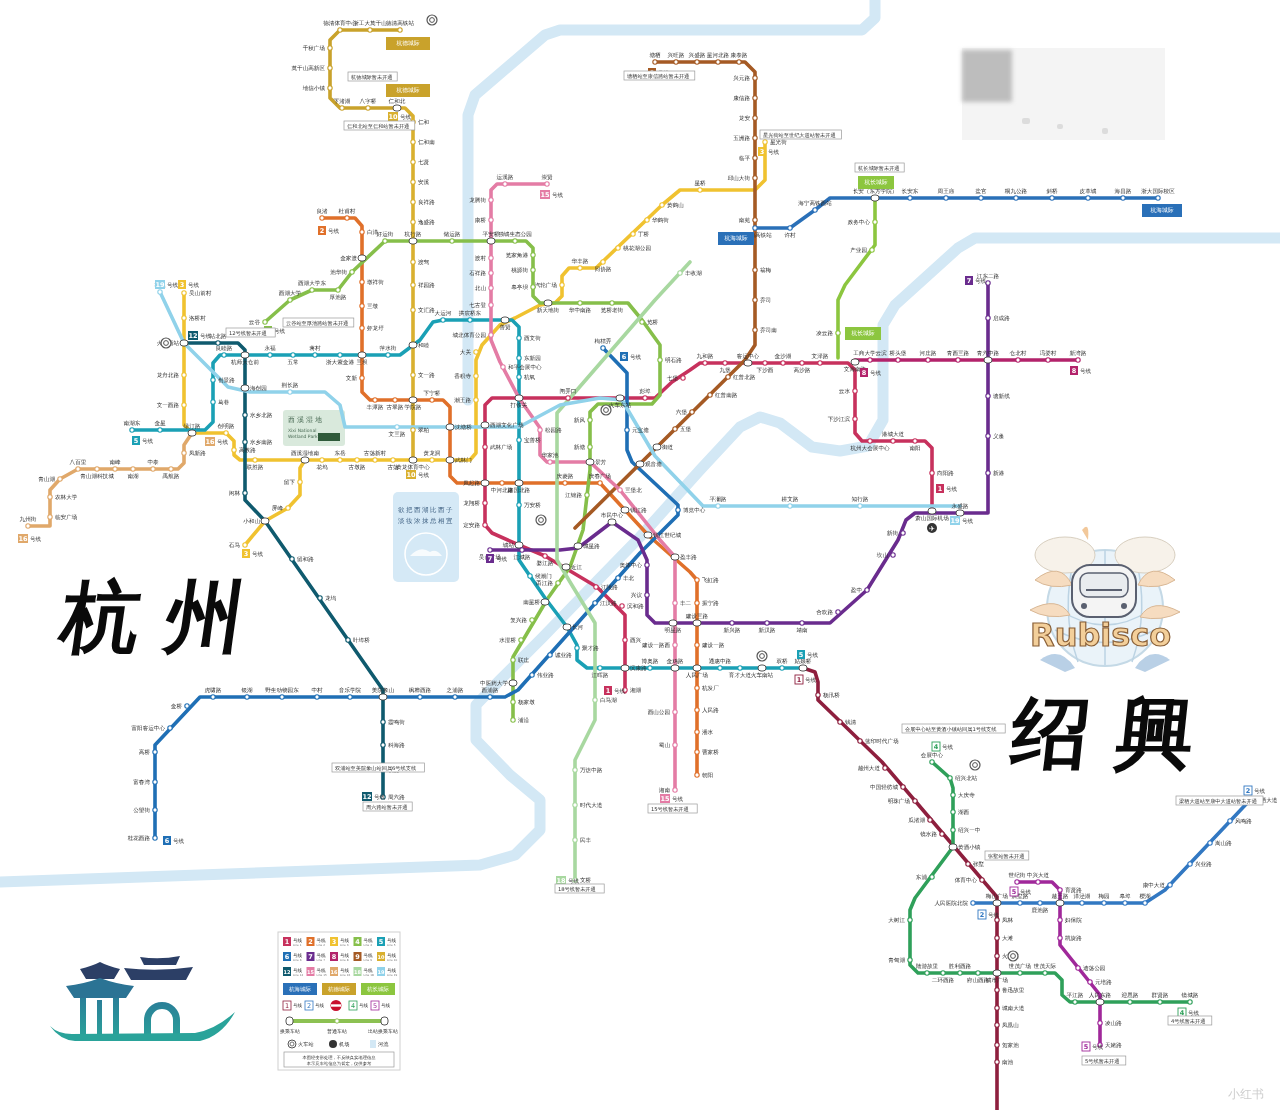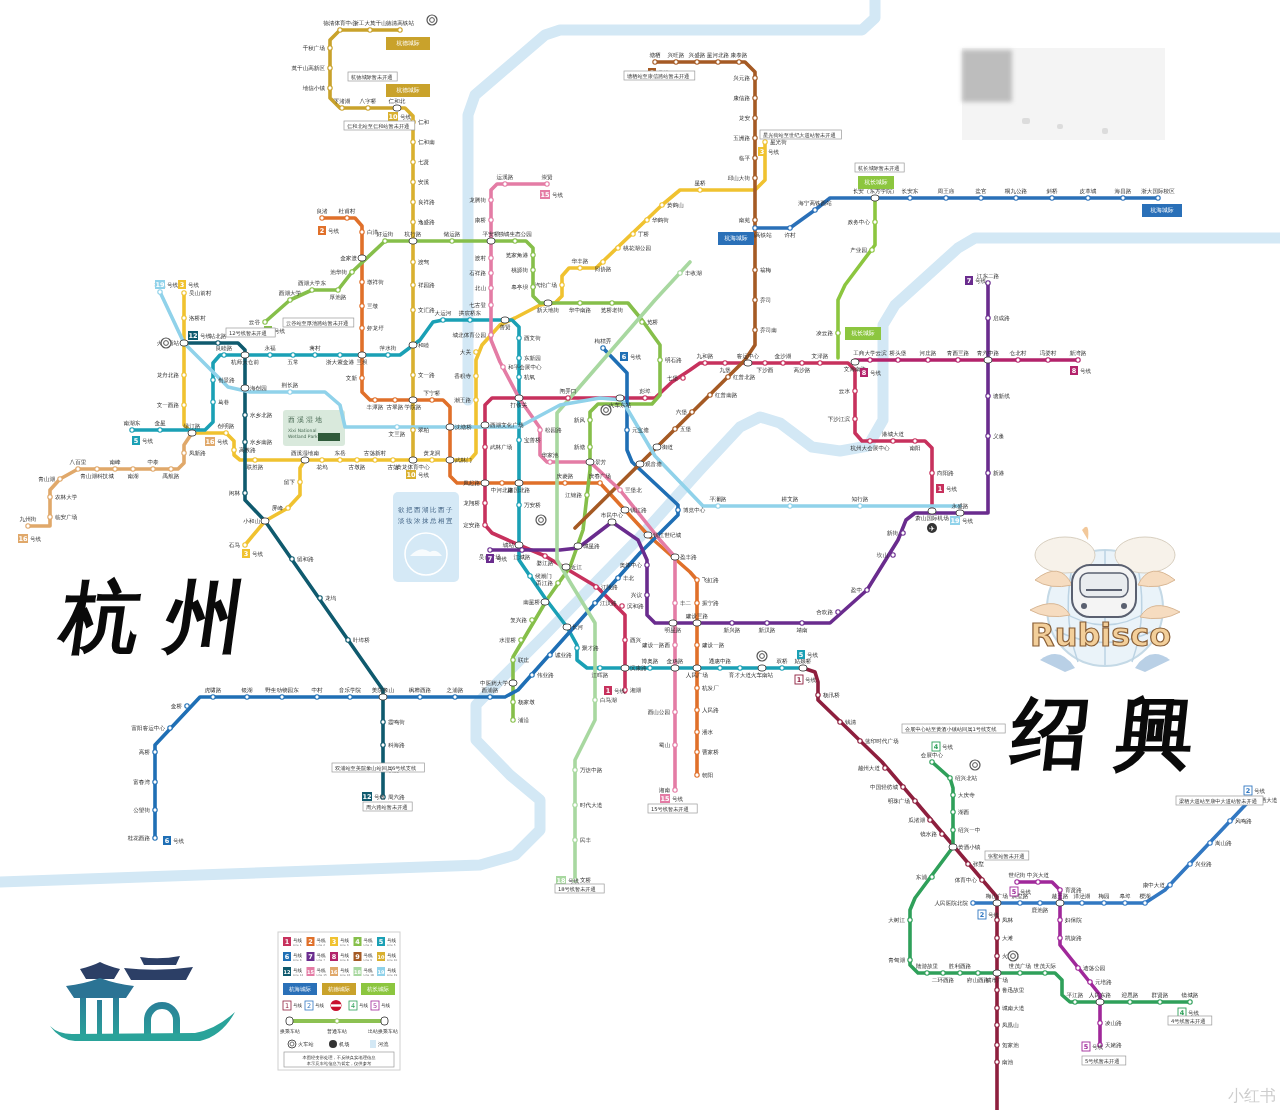--- a/index.html
+++ b/index.html
@@ -6,21 +6,21 @@
 #page{position:relative;width:1280px;height:1110px;overflow:hidden;background:#ffffff;font-family:"DejaVu Sans",sans-serif;}
 #map-svg{position:absolute;left:0;top:0;}
 .calli{position:absolute;font-family:"DejaVu Serif",serif;font-weight:bold;color:#0a0a0a;font-size:78px;letter-spacing:26px;line-height:1;white-space:nowrap;}
 #calli-hz{left:62px;top:578px;transform:skewX(-8deg);}
 #calli-sx{left:1012px;top:694px;transform:skewX(-6deg);}
 #hz-logo{position:absolute;left:40px;top:940px;}
 #rubisco{position:absolute;left:1012px;top:515px;}
 #blur-box{position:absolute;left:962px;top:48px;width:203px;height:92px;background:#f4f4f4;}
 #blur-box .blk{position:absolute;left:0;top:2px;width:50px;height:52px;background:#bdbdbd;filter:blur(2px);}
 #blur-box .dot{position:absolute;background:#dcdcdc;border-radius:2px;}
-#watermark{position:absolute;left:1228px;top:1086px;font-size:16px;color:#cdcdcd;font-family:"DejaVu Sans",sans-serif;}
+#watermark{position:absolute;left:1228px;top:1086px;font-size:12px;color:#cdcdcd;font-family:"DejaVu Sans",sans-serif;}
 svg text{font-family:"DejaVu Sans",sans-serif;}
 </style>
 </head>
 <body>
 
 <div id="page">
 
   <svg id="map-svg" width="1280" height="1110" viewBox="0 0 1280 1110" xmlns="http://www.w3.org/2000/svg">
       <g>
         <polyline points="875,0 875,18 862,30 560,30 545,35 475,95 468,115 468,400" fill="none" stroke="#d3e8f5" stroke-width="11" stroke-linejoin="round" stroke-linecap="round"></polyline>

